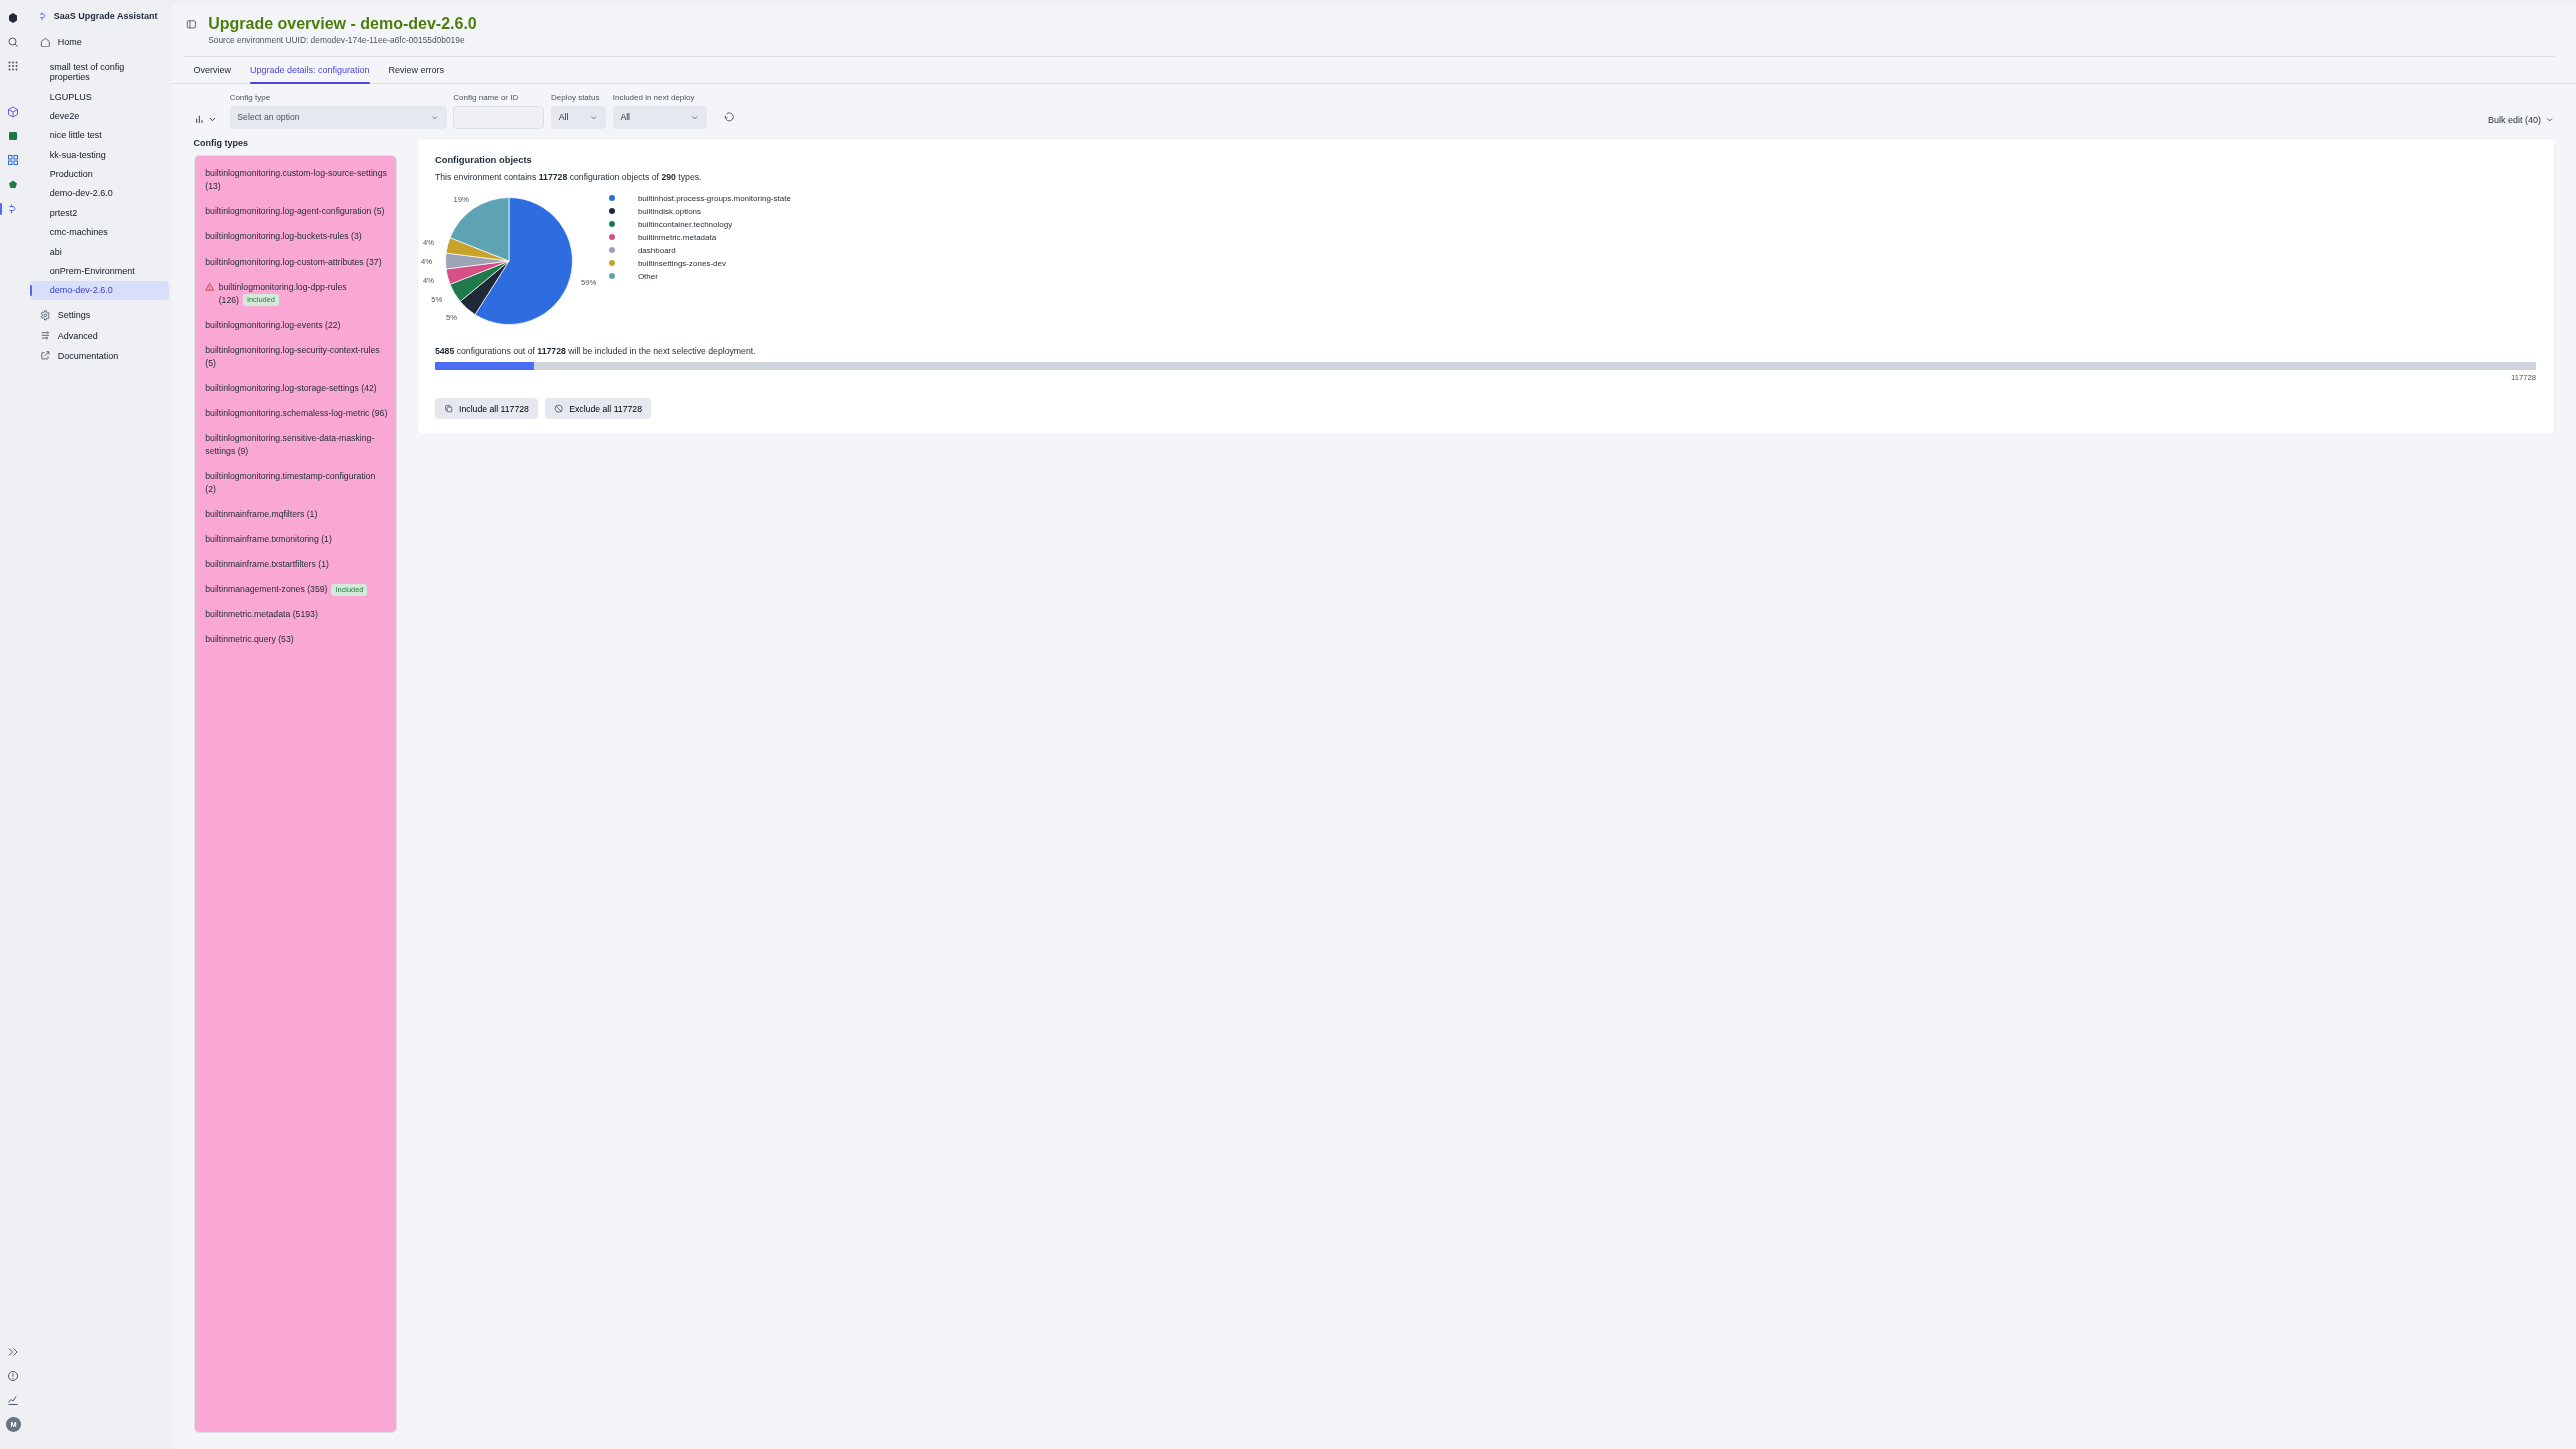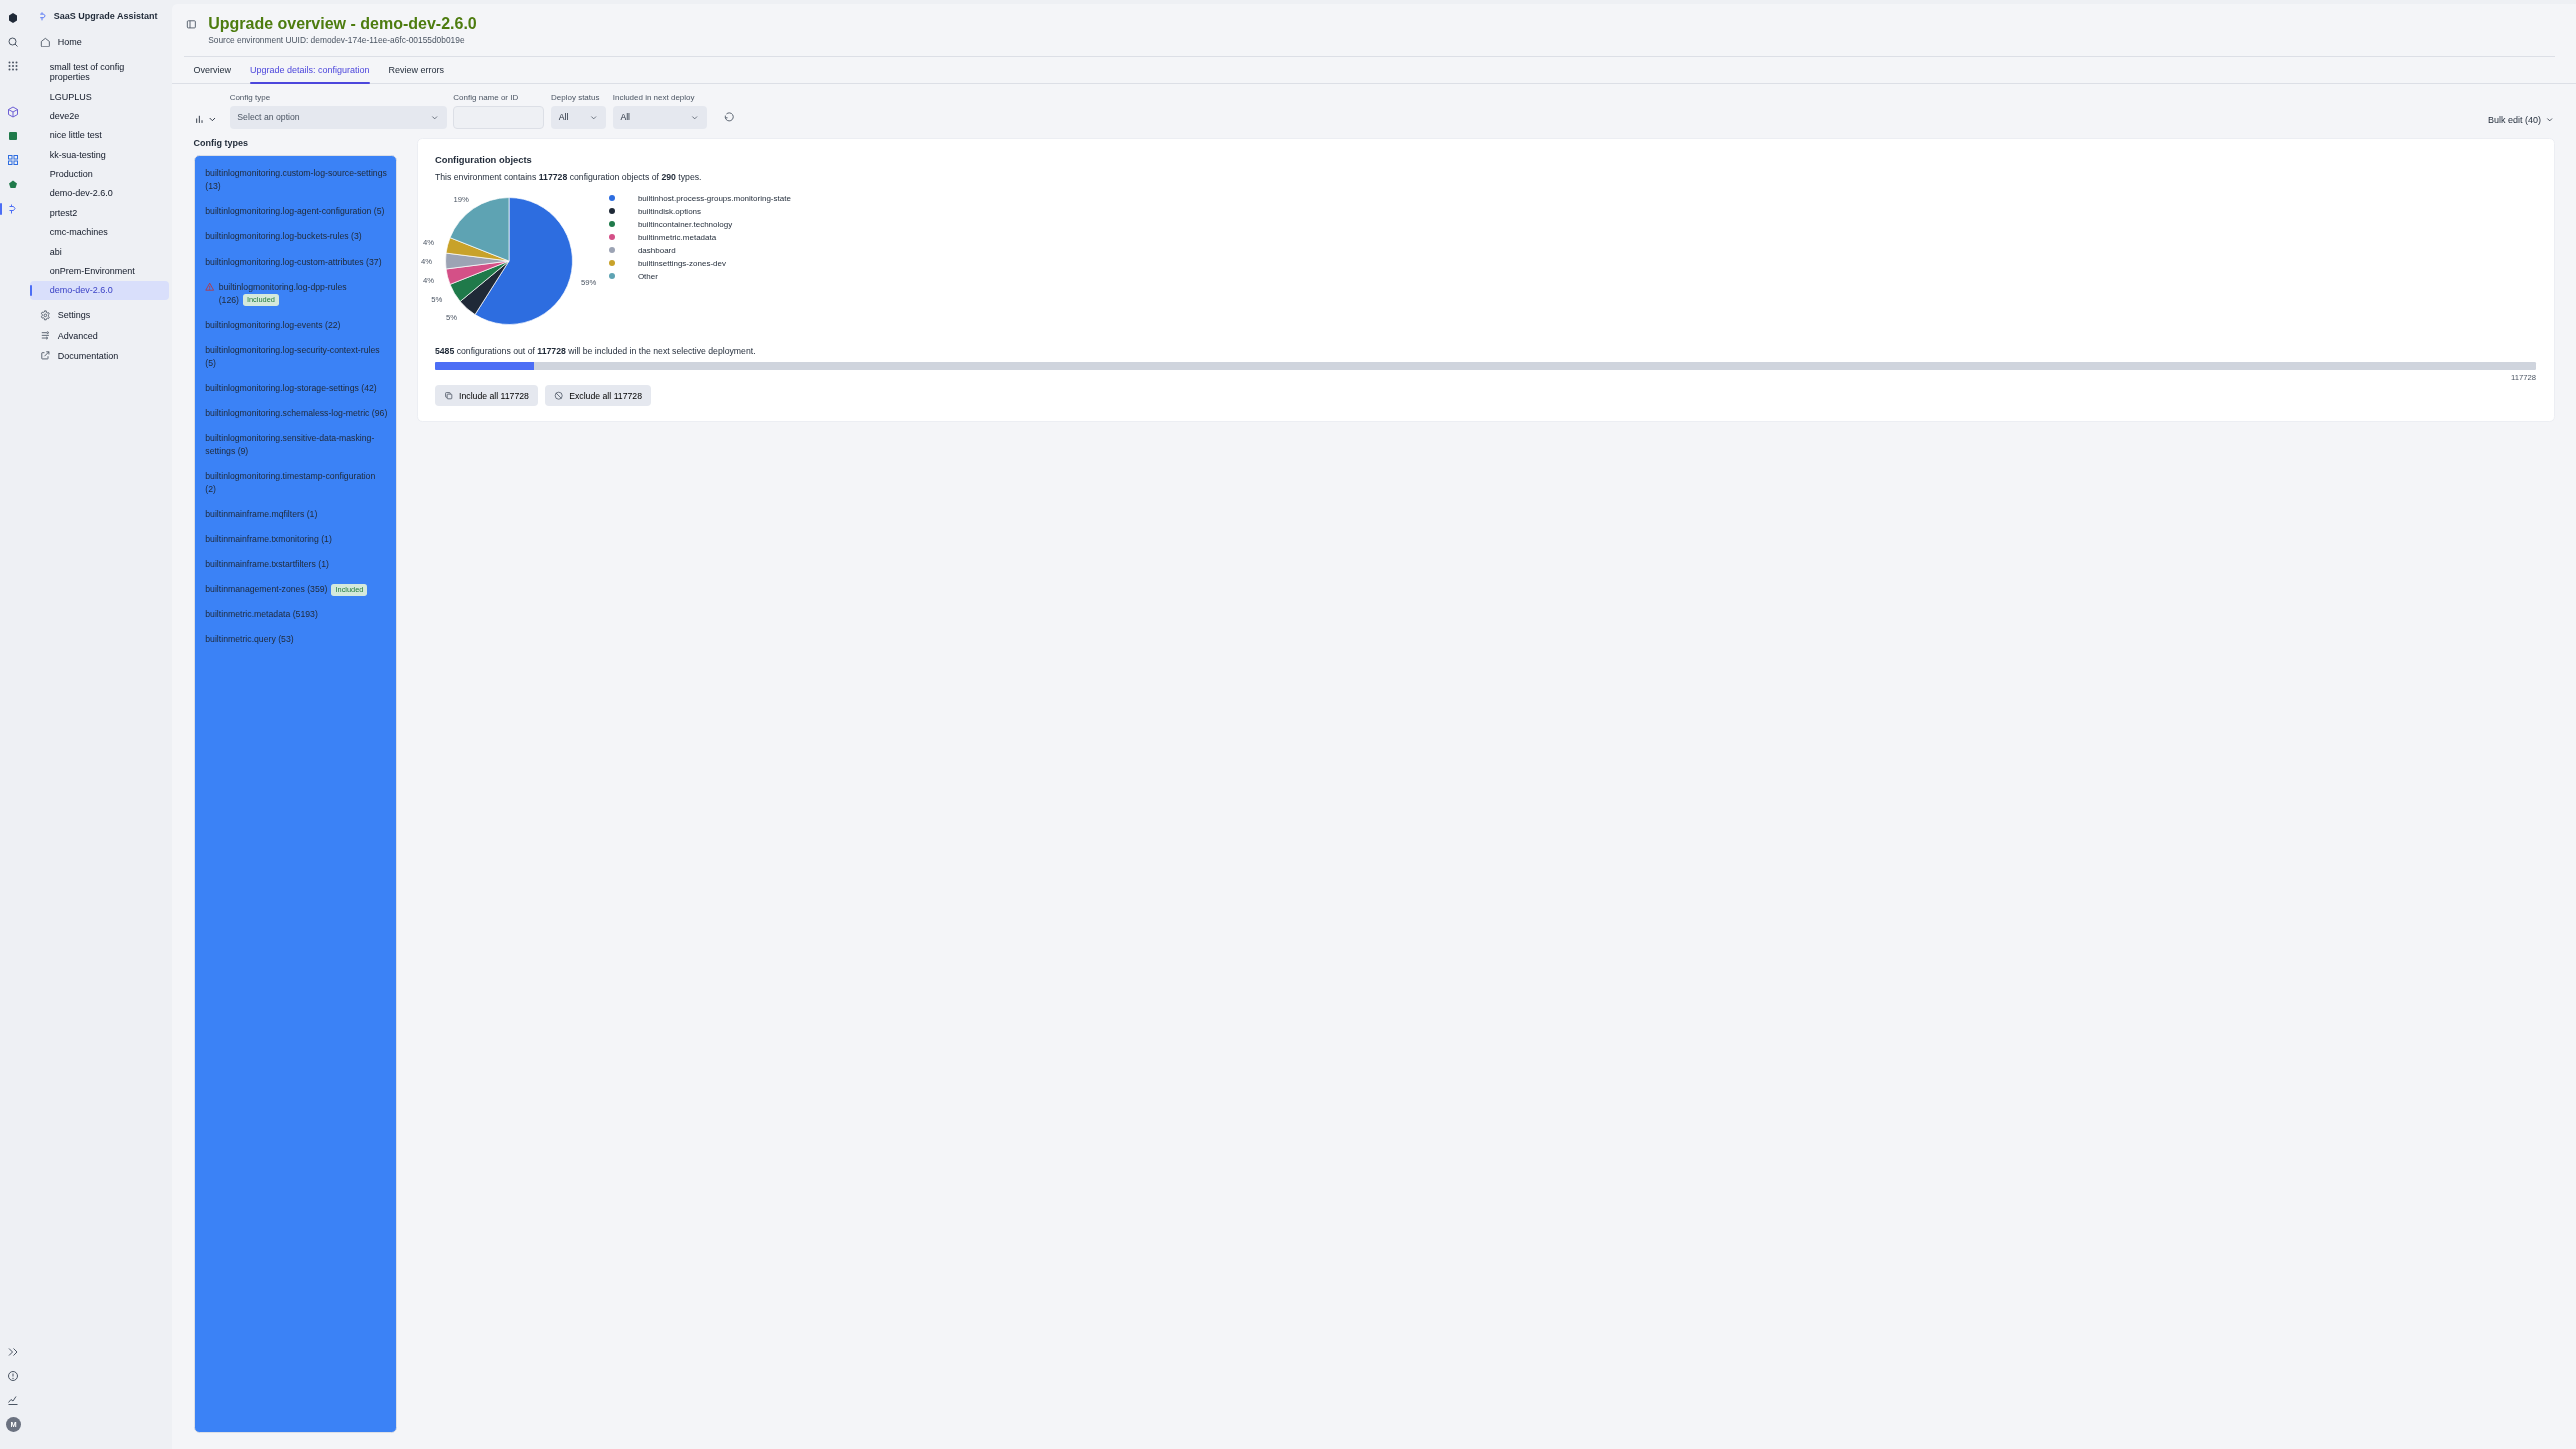--- a/index.html
+++ b/index.html
@@ -59,21 +59,21 @@
   .reset { width:23px; height:23px; display:flex; align-items:center; justify-content:center; color:#4b5563; cursor:pointer; margin-left:4px;}
   .reset svg{width:10.7px;height:10.7px;}
   .bulk { margin-left:auto; display:flex; align-items:center; gap:4px; font-size:9px; font-weight:500; cursor:pointer; padding-bottom:4px;}
   .bulk svg{width:9.4px;height:9.4px;}
 
   
   .content { flex:1; display:flex; gap:20px; padding: 0 21.5px 16px 21.5px; overflow:hidden; }
 
   .left { width: 203px; display:flex; flex-direction:column; }
   .left .section-title { font-size:9px; font-weight:600; margin-bottom:6.7px; }
-  .typebox { flex:1; border:0.7px solid #dcdfe6; border-radius:5.4px; padding:5.4px 2.7px 5.4px 5.4px; overflow-y:auto; position:relative; background:#3b82f6;}
+  .typebox { flex:1; border:0.7px solid #dcdfe6; border-radius:5.4px; padding:5.4px 2.7px 5.4px 5.4px; overflow-y:auto; position:relative; background:#f9a8d4;}
   .typebox::-webkit-scrollbar{width:4px;}
   .typebox::-webkit-scrollbar-thumb{background:#cbd0da;border-radius:2px;}
   .type-item { padding: 6px 5.4px; font-size:8.7px; border-radius:4px; cursor:pointer; line-height:1.5; display:flex; align-items:flex-start; gap:4px;}
   .type-item .warn { color:#c53030; flex-shrink:0; margin-top:1.3px;}
   .type-item .warn svg{width:9.4px;height:9.4px;}
   .badge-inc { background:#d4e9db; color:#1e7a3c; font-size:7.4px; padding:1.3px 4px; border-radius:2.7px; margin-left:4px; white-space:nowrap;}
 
   .right { flex:1; }
   .card { background:#fff; border-radius:5.4px; padding:14.8px 17.4px; border:0.7px solid #eceef3; }
   .card h3 { font-size:9.4px; font-weight:600; margin-bottom:6.7px; }
@@ -85,21 +85,21 @@
   .pie-label { position:absolute; font-size:7.7px; color:#4b5563; }
   .legend { display:flex; flex-direction:column; gap:4px; margin-top:6.7px; }
   .legend-item { display:flex; align-items:center; gap:23px; font-size:8px; position:relative;}
   .legend-item .sw { width:6px; height:6px; border-radius:50%; }
 
   .deploy-line { font-size:8.7px; margin-top:17.4px; }
   .deploy-line b { font-weight:700; }
   .progressbar { height:8px; background:#cfd4dd; border-radius:1.3px; margin-top:6.7px; overflow:hidden; }
   .progressbar .fill { height:100%; background:#4c6ef5; }
   .prog-total { text-align:right; font-size:7.7px; color:#4b5563; margin-top:2.7px; }
-  .btn-row { display:flex; gap:6.7px; margin-top:3px; }
+  .btn-row { display:flex; gap:6.7px; margin-top:16px; }
   .btn { background:#e5e8ef; border:none; border-radius:4px; height:21.5px; padding:0 9.4px; display:flex; align-items:center; gap:5.4px; font-size:8.7px; cursor:pointer; }
   .btn svg{width:9.4px;height:9.4px;color:#4b5563;}
 </style>
 </head>
 <body>
 
 <div class="rail">
   <div class="ico">
       <svg viewBox="0 0 24 24" fill="#1f2937">
         <path d="M12 2l8 5v10l-8 5-8-5V7z"></path>

